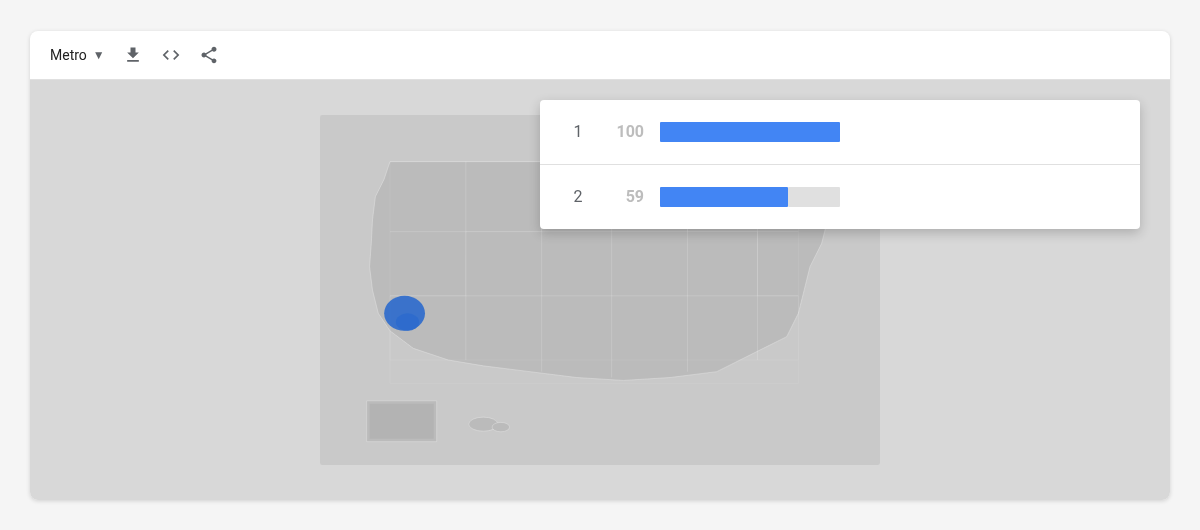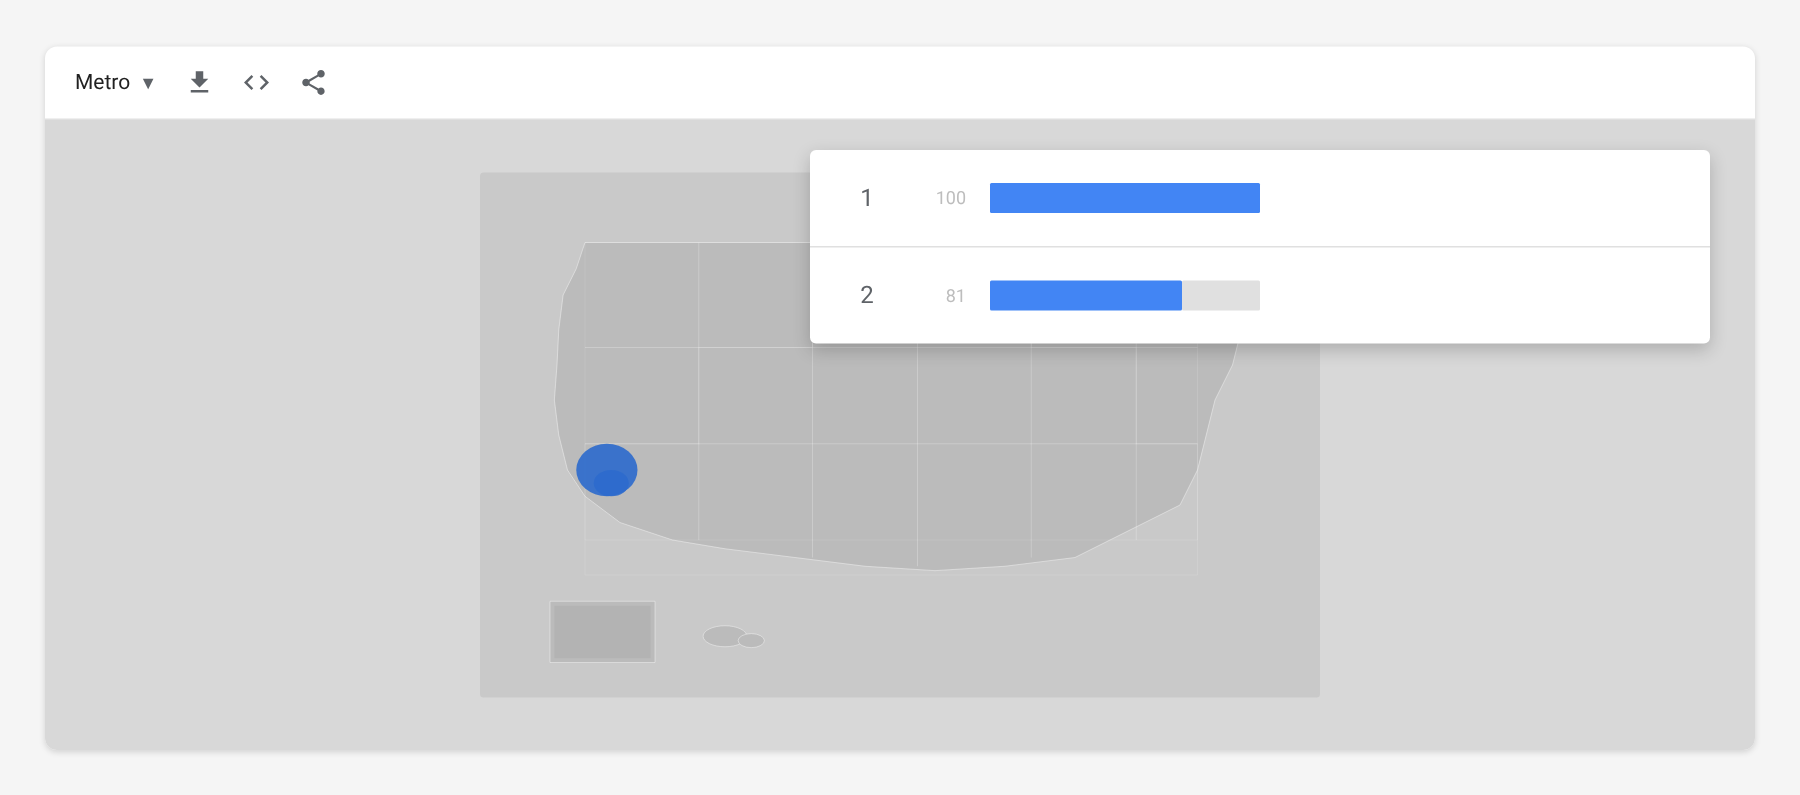--- a/index.html
+++ b/index.html
@@ -130,25 +130,26 @@
       flex-shrink: 0;
     }
 
     .region-name {
       font-size: 16px;
       color: #212121;
       flex: 1;
     }
 
     .value {
-      font-size: 12px;
+      font-size: 16px;
       color: #bdbdbd;
       width: 40px;
       text-align: right;
       flex-shrink: 0;
+      font-weight: bold;
     }
 
     .bar-container {
       width: 180px;
       height: 20px;
       display: flex;
       align-items: center;
       flex-shrink: 0;
     }
 
@@ -238,21 +239,21 @@
       <div class="data-row">
         <span class="rank">1</span>
         <span class="value">100</span>
         <div class="bar-container">
           <div class="bar-fill" style="width: 180px;"></div>
         </div>
       </div>
 
       <div class="data-row">
         <span class="rank">2</span>
-        <span class="value">81</span>
+        <span class="value">59</span>
         <div class="bar-container">
           <div class="bar-fill" style="width: 128px;"></div>
           <div class="bar-empty" style="width: 52px;"></div>
         </div>
       </div>
     </div>
   </div>
 </div>
 
 </body></html>

